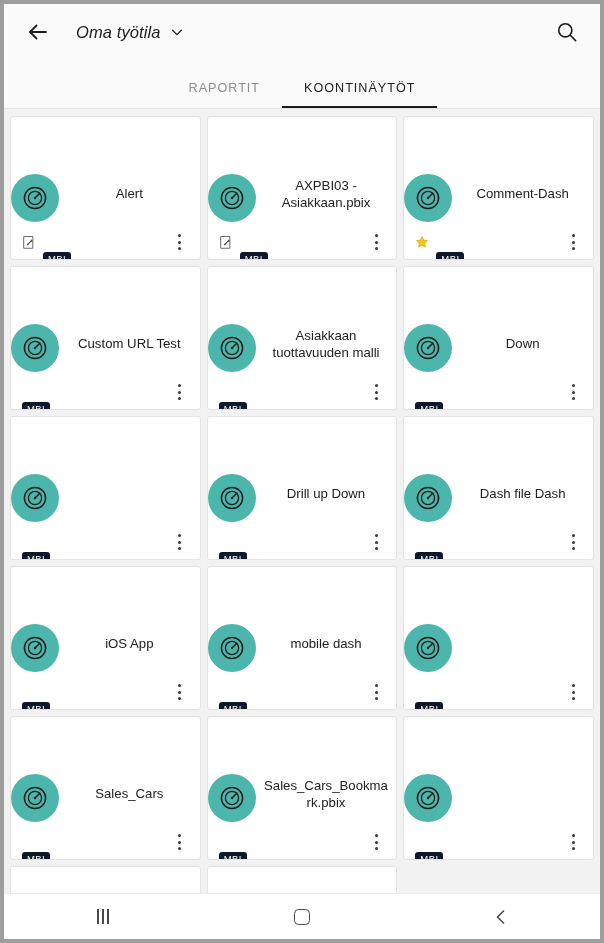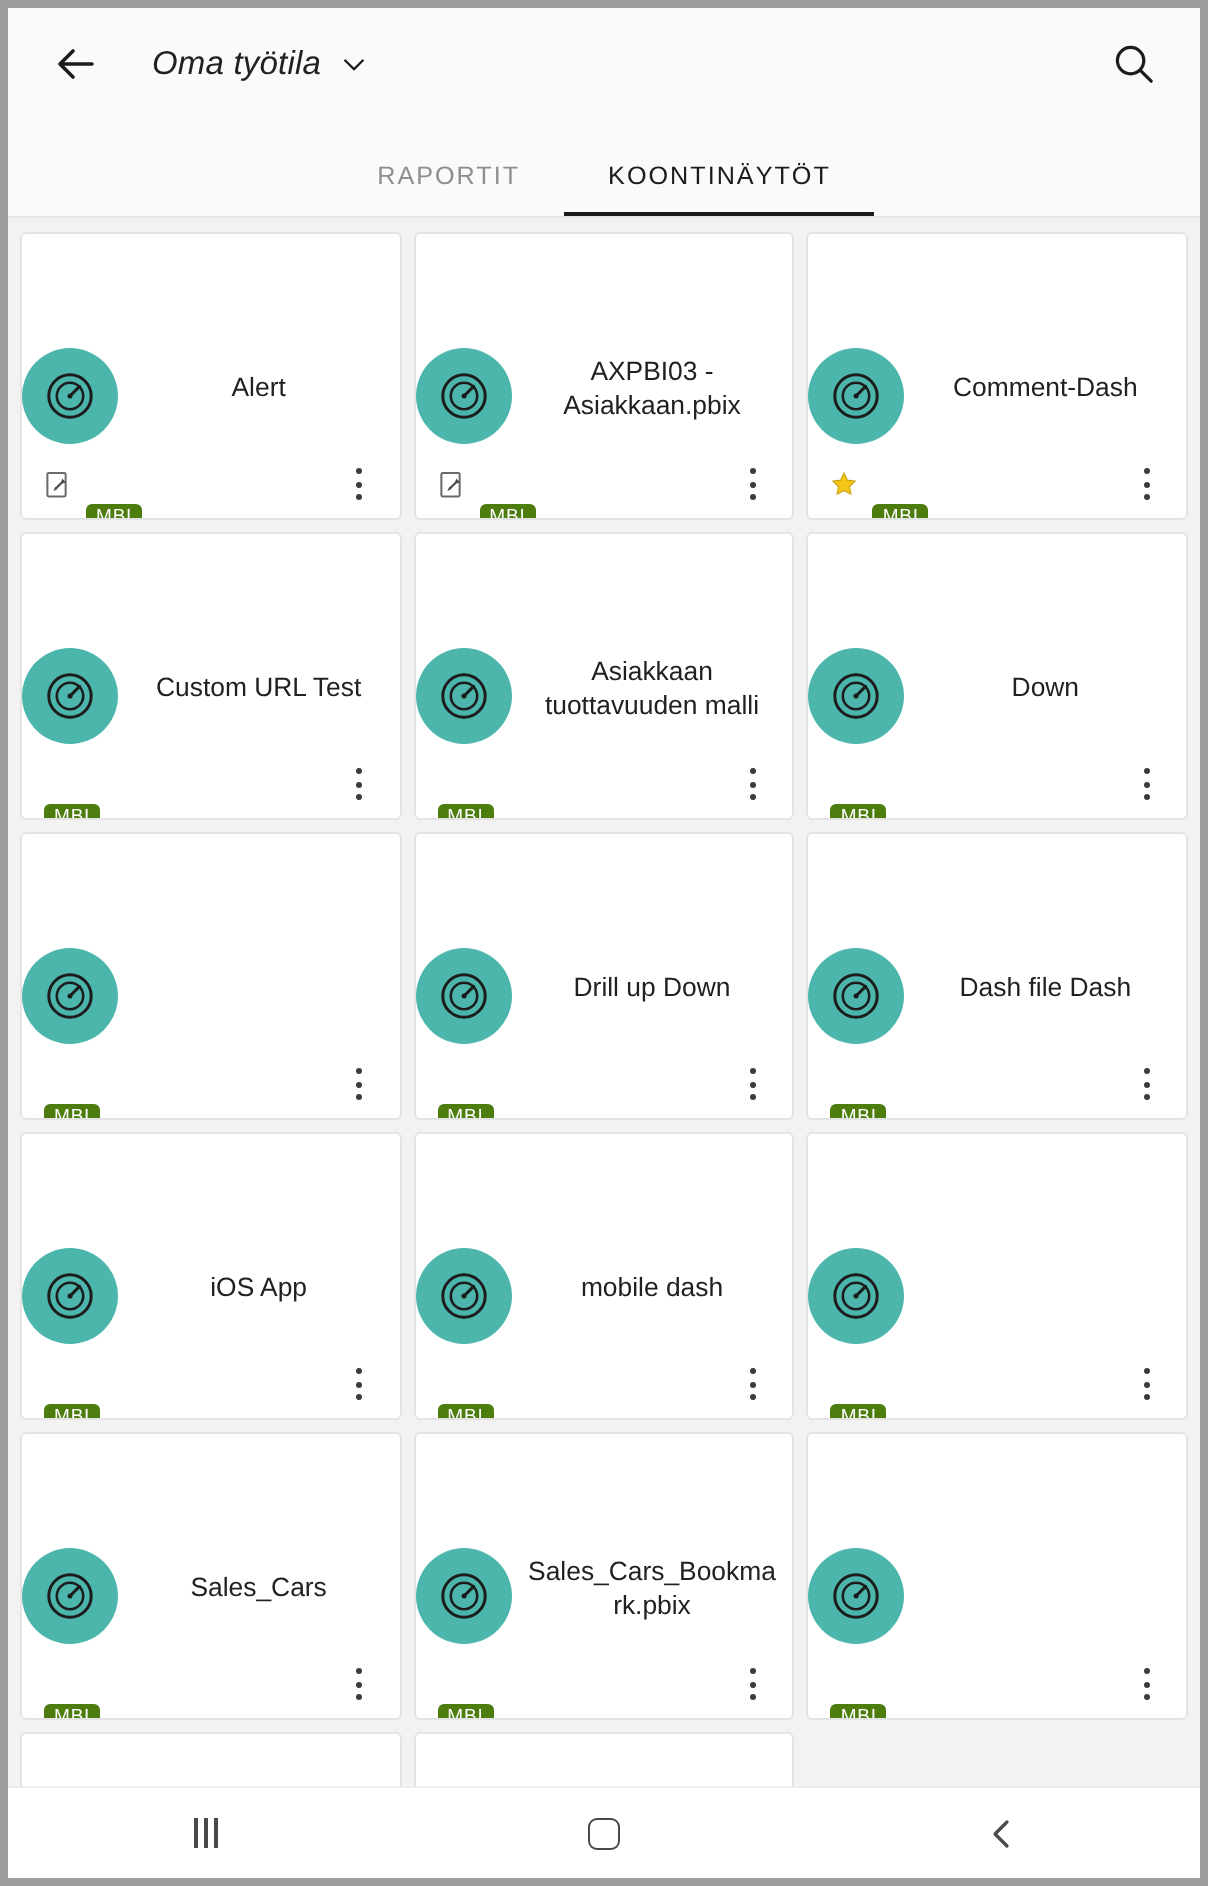--- a/index.html
+++ b/index.html
@@ -146,21 +146,21 @@
   .card-footer {
     position: absolute;
     left: 0; right: 0; bottom: 0;
     height: 34px;
     display: flex;
     align-items: center;
     padding: 0 10px 0 11px;
   }
   .badges { display: flex; align-items: center; gap: 7px; }
   .mbi-badge {
-    background: #4d7c0f;
+    background: #0f172a;
     color: #ffffff;
     font-size: 9.5px;
     letter-spacing: .4px;
     padding: 2px 5px 1px 5px;
     border-radius: 3px;
     line-height: 1;
     margin-top: 32px;
   }
   .footer-spacer { flex: 1 1 auto; }
   .kebab {

